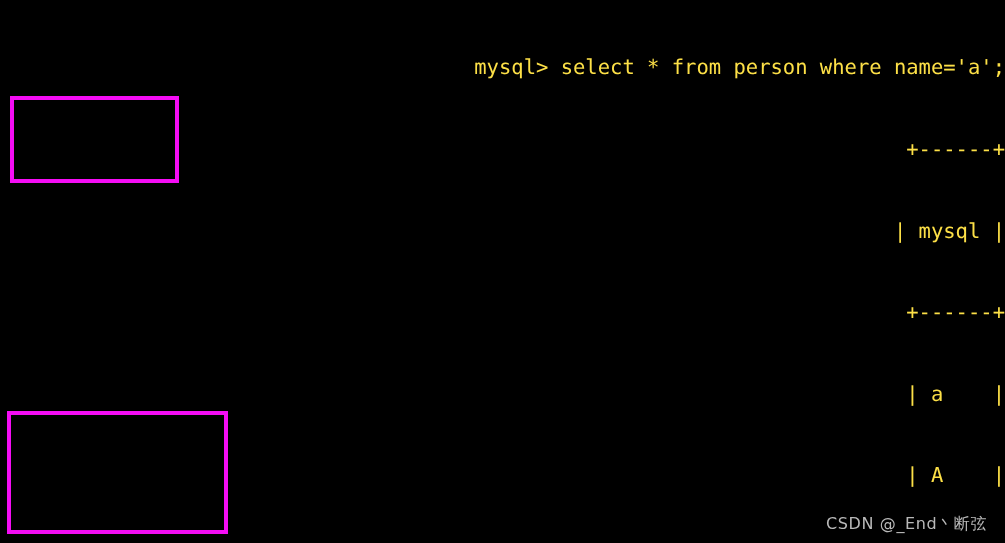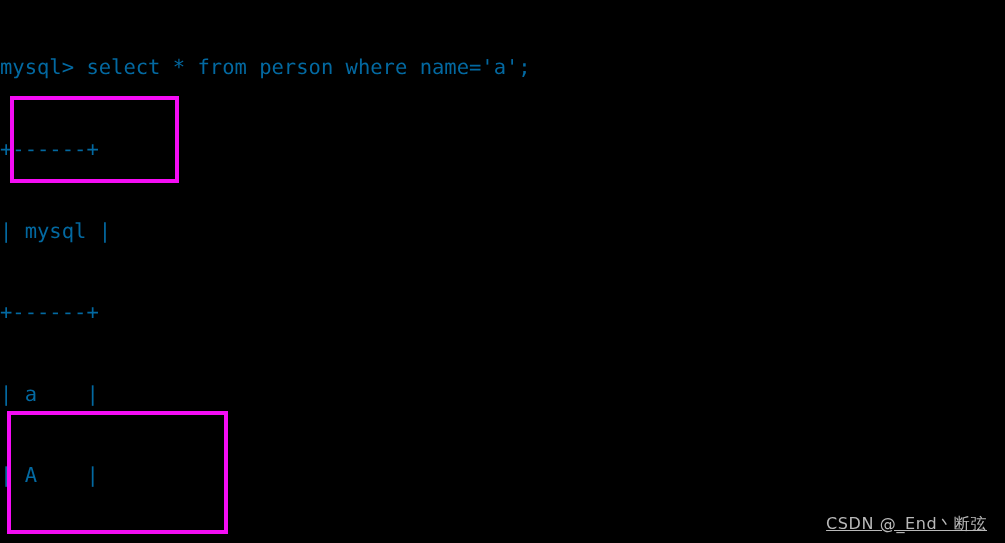--- a/index.html
+++ b/index.html
@@ -25,21 +25,22 @@
     font-size: 20.5px;
     line-height: 27.2px;
     letter-spacing: 0px;
     color: #d8d8d8;
     white-space: pre;
     text-rendering: geometricPrecision;
   }
   .tline {
     height: 27.2px;
     white-space: pre;
-    color: #0369a1;
+    color: #fde047;
+    text-align: right;
   }
 
   .hl-box {
     position: absolute;
     border: 4px solid #f50df5;
     box-sizing: border-box;
     pointer-events: none;
     background: transparent;
   }
   #hl-box-1 {
@@ -57,21 +58,20 @@
 
   #watermark {
     position: absolute;
     right: 18px;
     bottom: 8px;
     font-family: "DejaVu Sans", "Liberation Sans", sans-serif;
     font-size: 16px;
     color: #b9b9b9;
     letter-spacing: 0.6px;
     white-space: pre;
-    text-decoration: underline;
   }
 </style>
 </head>
 <body>
 
 <div id="screen">
 
   <div id="terminal">
     <div class="tline">mysql&gt; select * from person where name='a';</div>
     <div class="tline">+------+</div>

